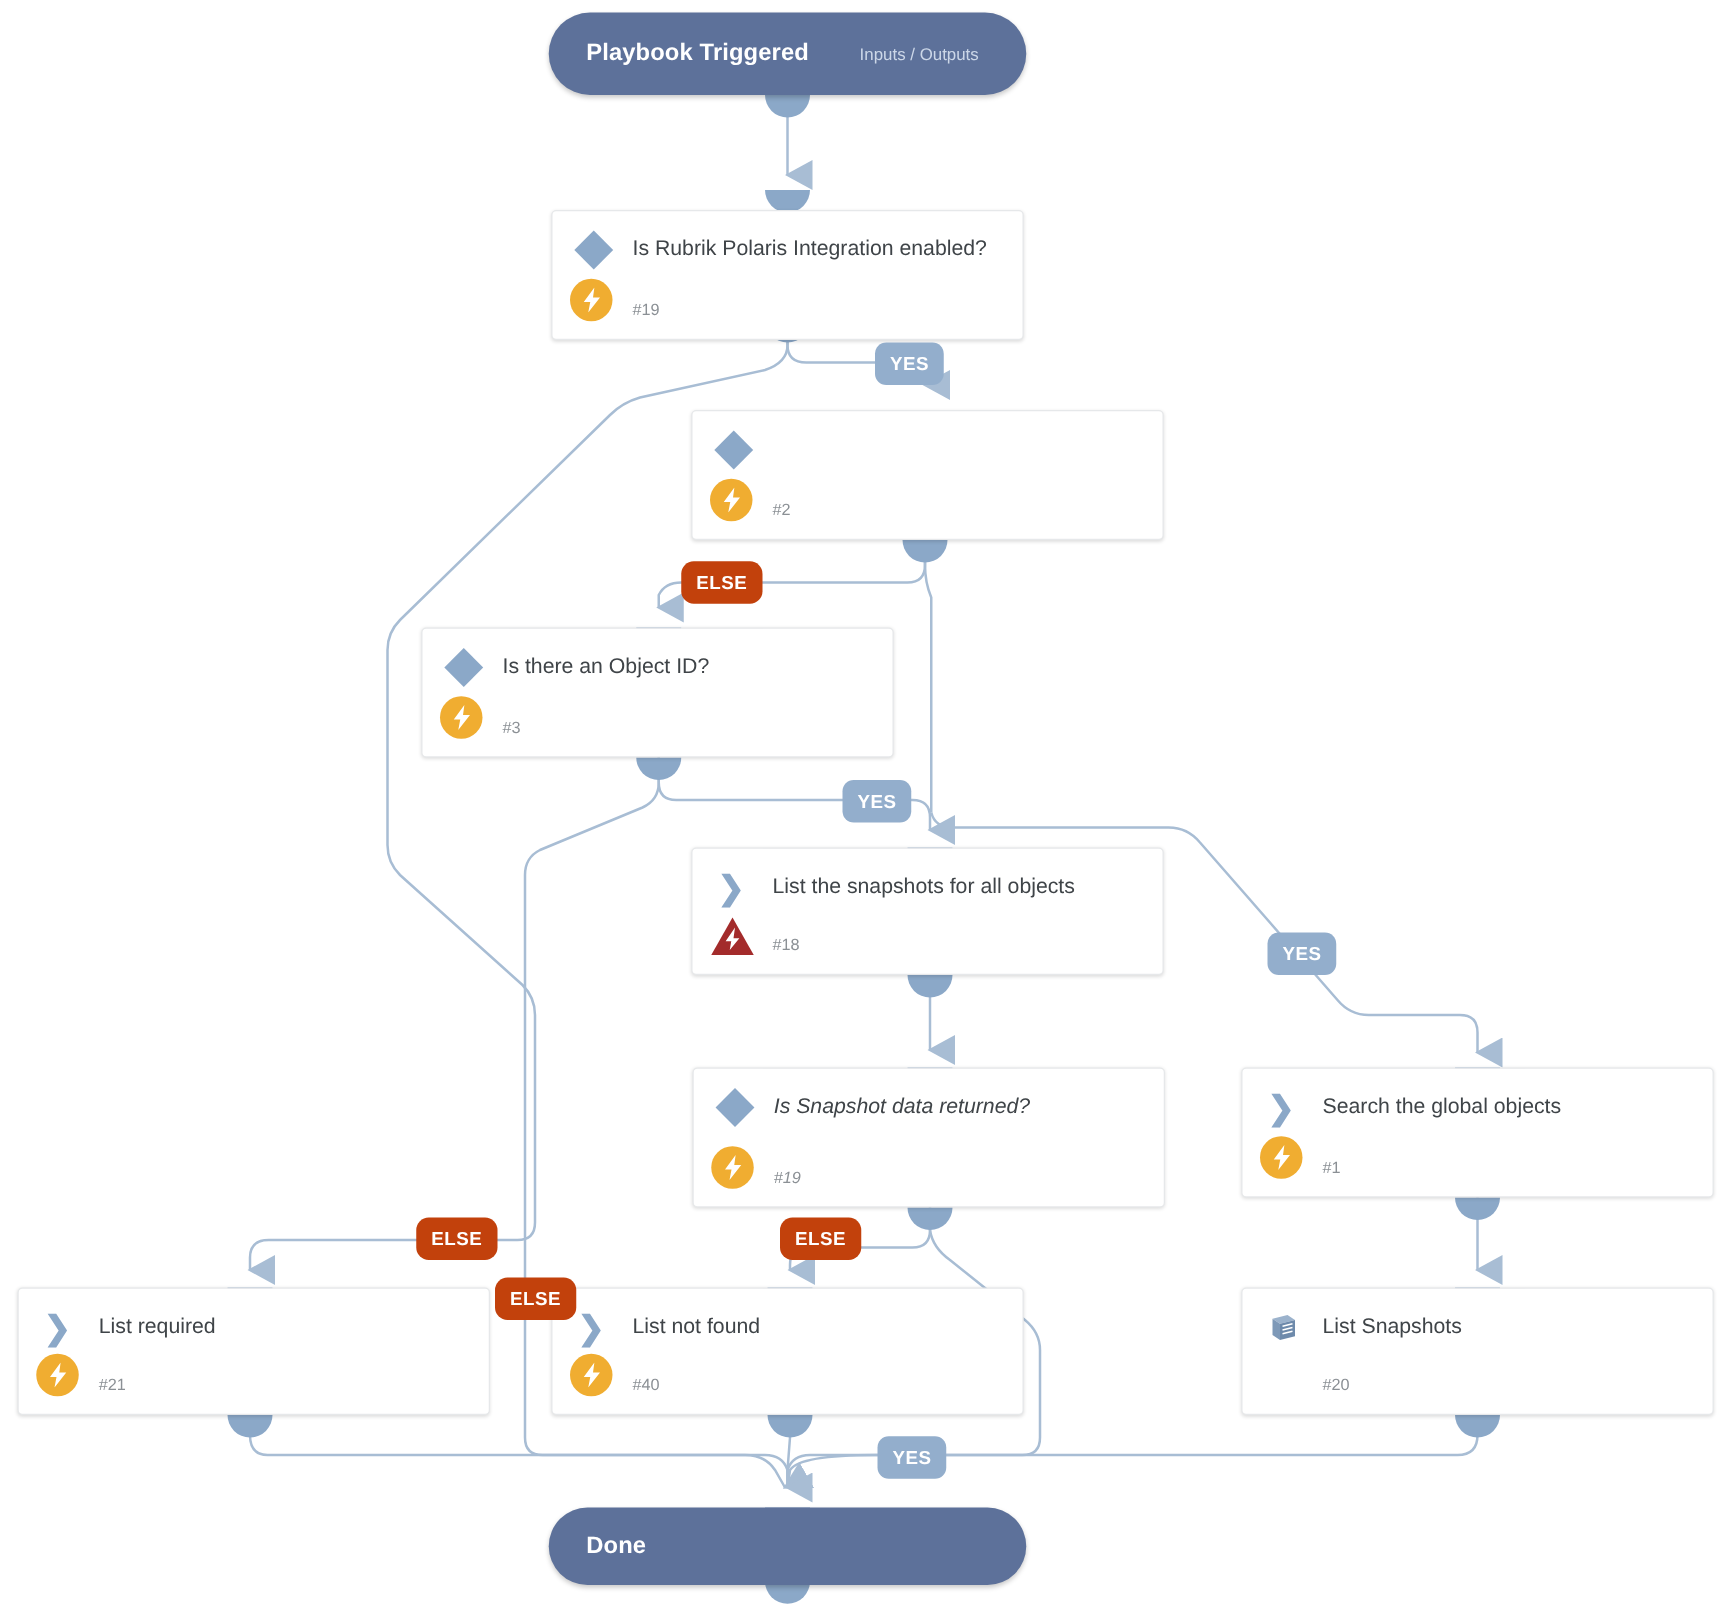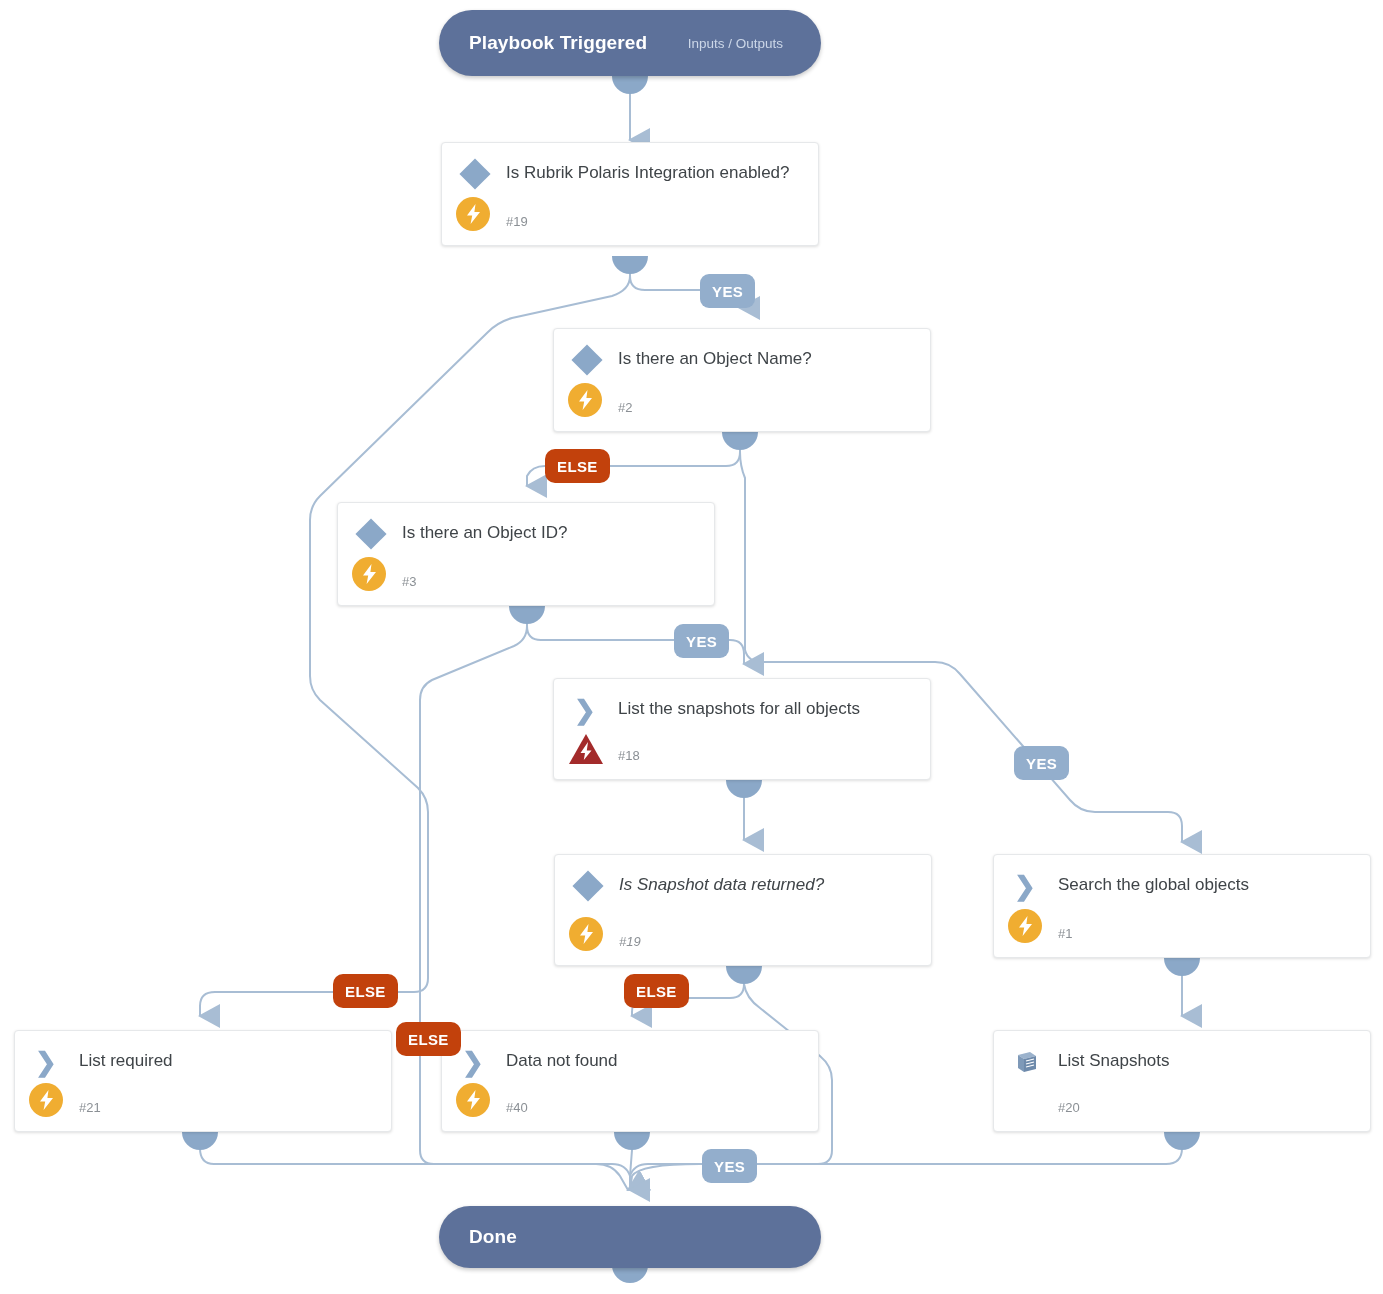--- a/index.html
+++ b/index.html
@@ -224,39 +224,38 @@
 
   <div class="pill" style="left:439px; top:10px; width:382px; height:66px;">
     <span class="pill-title">Playbook Triggered</span>
     <span class="pill-sub">Inputs / Outputs</span>
   </div>
 
   <div class="pill" style="left:439px; top:1206px; width:382px; height:62px;">
     <span class="pill-title">Done</span>
   </div>
 
-  <div class="card" style="left:441px; top:142px; width:378px; height:104px;">
+  <div class="card" style="left:441px; top:168px; width:378px; height:104px;">
     <span class="icon-diamond"></span>
     <span class="badge-bolt">
       <svg width="17" height="20" viewBox="0 0 17 20">
           <path d="M10.5 0 L2 11.5 L7.2 11.5 L5.6 20 L15 8 L9.4 8 Z" fill="#ffffff"></path>
         </svg>
     </span>
     <div class="card-title">Is Rubrik Polaris Integration enabled?</div>
     <div class="card-id">#19</div>
   </div>
 
   <div class="card" style="left:553px; top:328px; width:378px; height:104px;">
     <span class="icon-diamond"></span>
     <span class="badge-bolt">
       <svg width="17" height="20" viewBox="0 0 17 20">
           <path d="M10.5 0 L2 11.5 L7.2 11.5 L5.6 20 L15 8 L9.4 8 Z" fill="#ffffff"></path>
         </svg>
     </span>
-    <div class="card-title">Is there an Object Name?</div>
     <div class="card-id">#2</div>
   </div>
 
   <div class="card" style="left:337px; top:502px; width:378px; height:104px;">
     <span class="icon-diamond"></span>
     <span class="badge-bolt">
       <svg width="17" height="20" viewBox="0 0 17 20">
           <path d="M10.5 0 L2 11.5 L7.2 11.5 L5.6 20 L15 8 L9.4 8 Z" fill="#ffffff"></path>
         </svg>
     </span>
@@ -309,21 +308,21 @@
     <div class="card-id">#21</div>
   </div>
 
   <div class="card" style="left:441px; top:1030px; width:378px; height:102px;">
     <span class="icon-chevron">❯</span>
     <span class="badge-bolt">
       <svg width="17" height="20" viewBox="0 0 17 20">
           <path d="M10.5 0 L2 11.5 L7.2 11.5 L5.6 20 L15 8 L9.4 8 Z" fill="#ffffff"></path>
         </svg>
     </span>
-    <div class="card-title">Data not found</div>
+    <div class="card-title">List not found</div>
     <div class="card-id">#40</div>
   </div>
 
   <div class="card" style="left:993px; top:1030px; width:378px; height:102px;">
     <span class="icon-book">
       <svg width="26" height="26" viewBox="0 0 26 26">
         <path d="M4 6 L16 3 L22 7 L10 10 Z" fill="#9bb2cc"></path>
         <path d="M4 6 L10 10 L10 23 L4 19 Z" fill="#7e99b8"></path>
         <path d="M10 10 L22 7 L22 20 L10 23 Z" fill="#6e8aab"></path>
         <path d="M12 12 L20 10 M12 15 L20 13 M12 18 L20 16" stroke="#ffffff" stroke-width="1.1" fill="none"></path>

